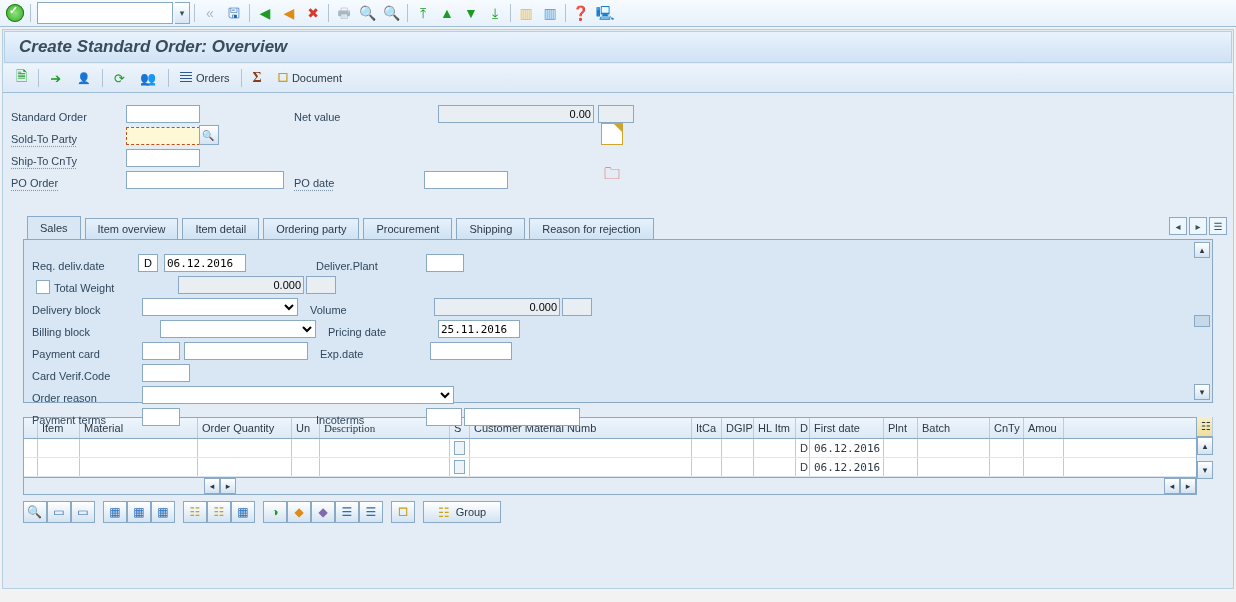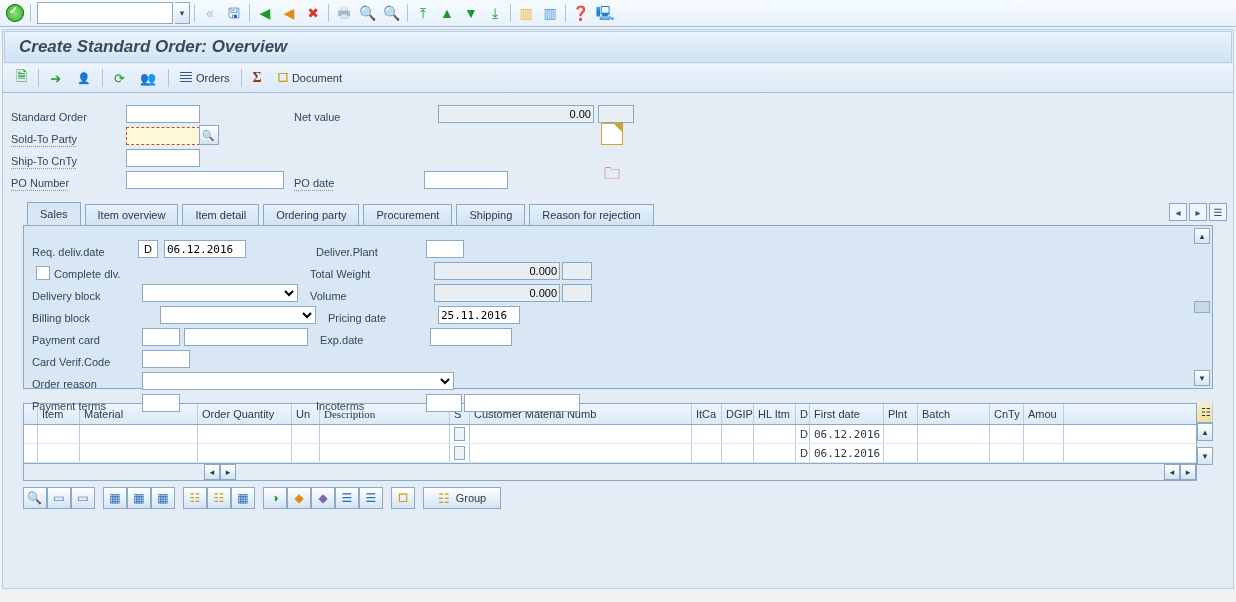--- a/index.html
+++ b/index.html
@@ -46,21 +46,21 @@
   .inp{ height:16px; border:1px solid #8aa9c4; background:#fff; padding:0 2px; font-size:11px; }
   .inp.ro{background:#e9eef3;}
   .inp.amt{text-align:right;margin-left:14px;}
   .field-soldto{ border:1px dashed #c0521e; background:#fff8d6 !important; }
   .f4{ width:18px;height:18px; border:1px solid #8aa9c4; background:linear-gradient(#fff,#d3e3f2); display:inline-flex; align-items:center; justify-content:center; font-size:10px; margin-left:-1px;}
   .doc-ico{ width:20px;height:20px; border:1px solid #d0a52e; background:#fff; position:relative;}
   .doc-ico::after{content:""; position:absolute; right:0;top:0; border-style:solid; border-width:0 8px 8px 0; border-color:transparent #d0a52e transparent transparent;}
   .od-ico{font-size:16px; color:#d63a2b;}
 
   
-  .tab-strip{ display:flex; align-items:flex-end; height:24px; padding-left:24px; position:relative;}
+  .tab-strip{ display:flex; align-items:flex-end; height:24px; padding-left:24px; position:relative;margin-top:14px;}
   .tab{ height:20px; padding:0 12px; margin-right:4px; border:1px solid #8aa9c4; border-bottom:none; background:linear-gradient(#e7f1fb,#cfe2f4); display:flex; align-items:center; color:#2b3945; position:relative;}
   .tab.active{ background:#d9e7f4; height:22px; font-weight:normal;}
   .tab-tools{ position:absolute; right:6px; top:2px; display:flex; gap:2px;}
   .tab-tools .tt{width:16px;height:16px;border:1px solid #8aa9c4;background:#eef6fd;font-size:10px;display:flex;align-items:center;justify-content:center;color:#355;}
   .tab-pane{ margin:0 20px 0 20px; border:1px solid #8aa9c4; background:#d9e7f4; padding:10px 8px; position:relative; height:164px; box-sizing:border-box;}
   .pane-scroll{ position:absolute; right:2px; top:2px; bottom:2px; width:16px; display:flex; flex-direction:column; justify-content:space-between; align-items:center;}
   .pane-scroll .sb{width:14px;height:14px;border:1px solid #8aa9c4;background:linear-gradient(#fff,#d3e3f2);font-size:9px;display:flex;align-items:center;justify-content:center;}
   .pane-scroll .sb.mid{height:10px;background:#c7d8ea;}
   .sel{height:18px;border:1px solid #8aa9c4;background:linear-gradient(#fff,#fff);}
   .checkbox{width:12px;height:12px;border:1px solid #8aa9c4;background:#fff;display:inline-block;vertical-align:middle;}
@@ -179,21 +179,21 @@
       <input class="inp field-soldto" style="width: 68px;">
       <span class="f4">🔍</span>
       <span style="flex:0 0 382px"></span>
       <span class="doc-ico"></span>
     </div>
     <div class="row">
       <span class="lab">Ship-To CnTy</span>
       <input class="inp" style="width: 68px;">
     </div>
     <div class="row">
-      <span class="lab">PO Number</span>
+      <span class="lab">PO Order</span>
       <input class="inp" style="width: 152px;">
       <span style="width:10px"></span>
       <span class="lab" style="width:130px">PO date</span>
       <input class="inp" style="width: 78px;">
       <span style="width:96px"></span>
       <span class="od-ico">🗀</span>
     </div>
   </div>
 
   <div class="tab-strip">
@@ -232,21 +232,20 @@
       <span style="width:6px"></span>
       <input class="inp" style="width: 76px; font-family: monospace;" value="06.12.2016">
       <span style="width:70px"></span>
       <span class="lab nolab" style="width:110px">Deliver.Plant</span>
       <input class="inp" style="width: 32px;">
     </div>
     <div class="row">
       <span style="width:4px"></span>
       <span class="checkbox"></span>
       <span style="width:4px"></span>
-      <span class="lab nolab" style="width:256px">Complete dlv.</span>
       <span class="lab nolab" style="width:110px">Total Weight</span>
       <input class="inp ro amt" style="width: 120px;" value="0.000">
       <input class="inp ro" style="width: 24px; margin-left: 2px;">
     </div>
     <div class="row">
       <span class="lab nolab" style="width:110px">Delivery block</span>
       <select class="sel" style="width:156px"></select>
       <span style="width:12px"></span>
       <span class="lab nolab" style="width:110px">Volume</span>
       <input class="inp ro amt" style="width: 120px;" value="0.000">

